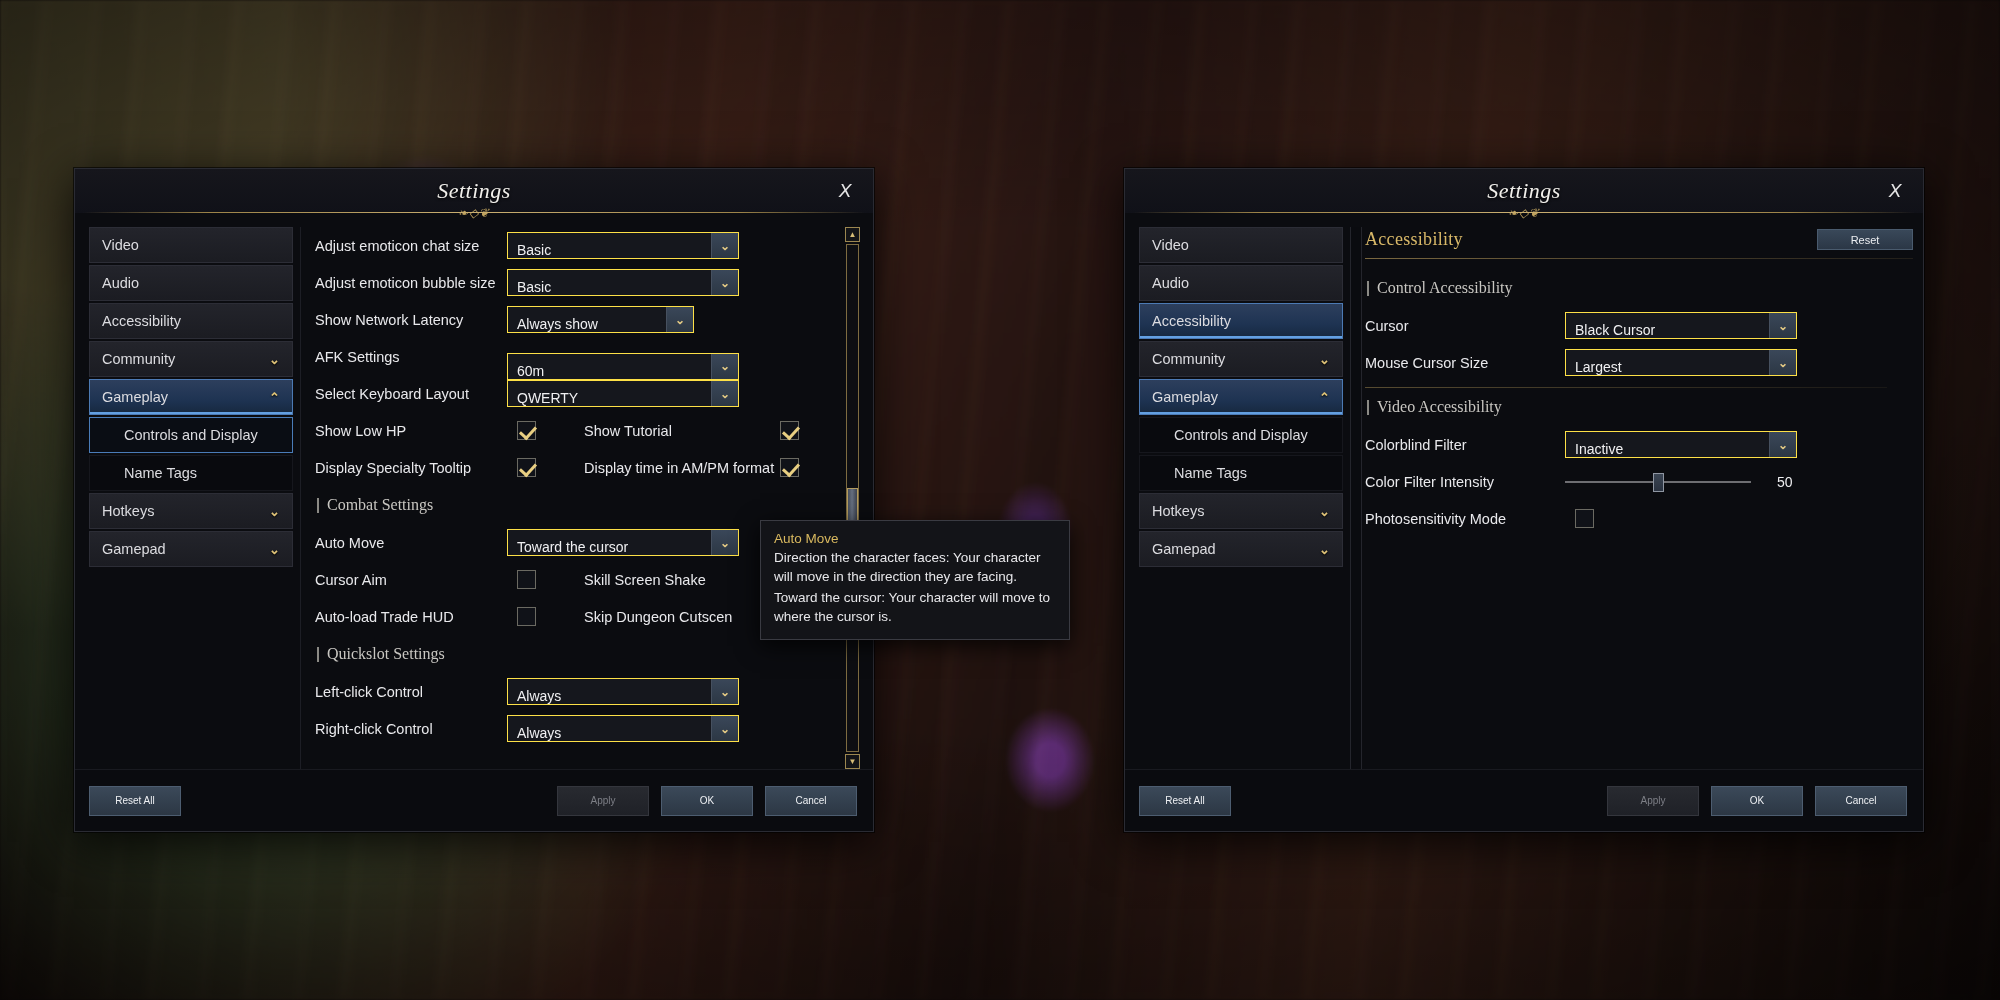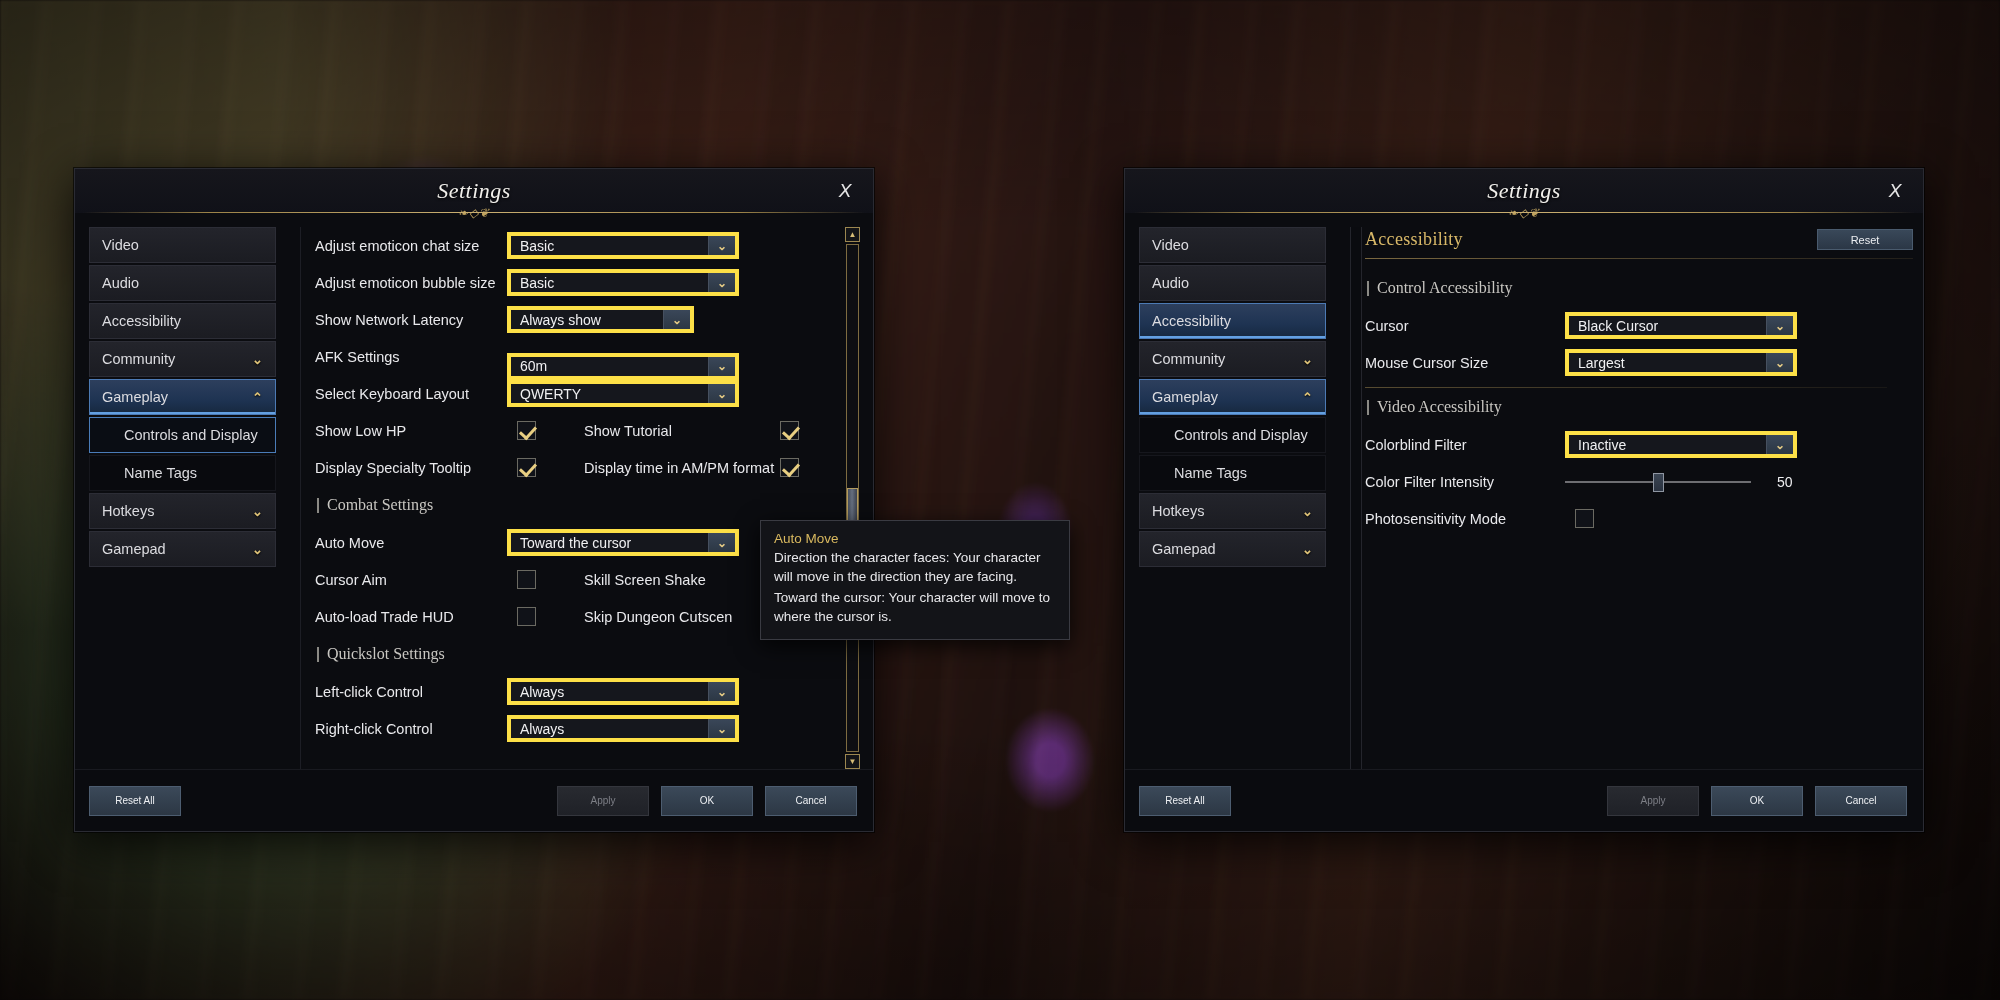--- a/index.html
+++ b/index.html
@@ -133,21 +133,21 @@
   }
 
   
   .sidebar {
     width: 212px;
     flex: none;
     display: flex;
     flex-direction: column;
     gap: 2px;
     border-right: 1px solid #1d1e25;
-    padding-right: 24px;
+    padding-right: 7px;
   }
   .nav-item {
     height: 36px;
     display: flex;
     align-items: center;
     padding: 0 12px;
     font-size: 14.5px;
     color: #dcdce0;
     background: linear-gradient(180deg, #23242b 0%, #1b1c22 100%);
     border: 1px solid #2c2d36;
@@ -254,23 +254,23 @@
     width: 192px;
     flex: none;
   }
   .row-label.wide { width: 200px; }
 
   
   .dropdown {
     position: relative;
     height: 27px;
     background: #15171d;
-    border: 4px solid #fde047;
-    display: flex;
-    align-items: center;
+    border: 1px solid #fde047;
+    display: flex;
+    align-items: flex-end;
     cursor: pointer;
   }
   .dd-value {
     padding-left: 9px;
     font-size: 14px;
     color: #f0f0f2;
     flex: 1;
     overflow: hidden;
     white-space: nowrap;
   }

